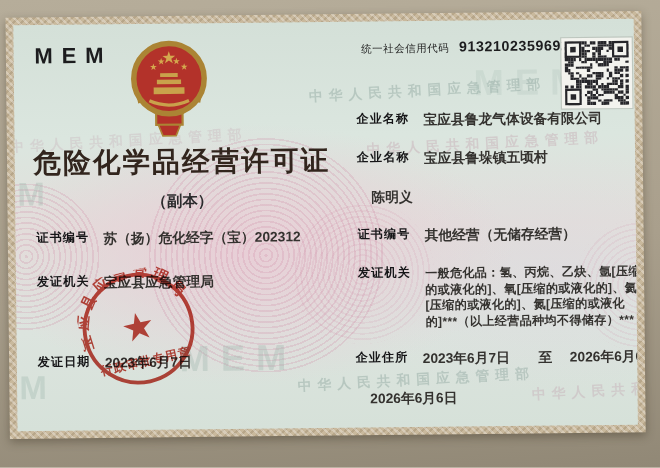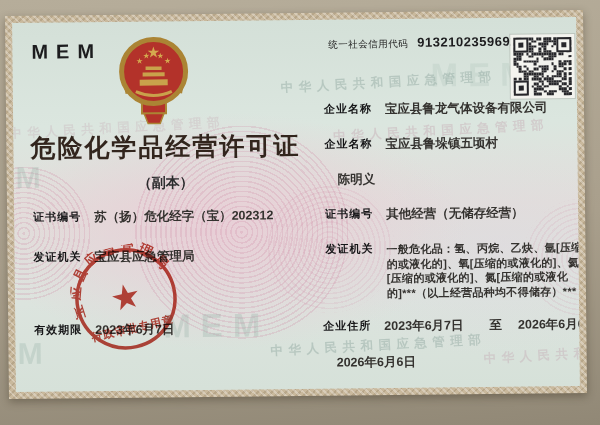--- a/index.html
+++ b/index.html
@@ -670,21 +670,21 @@
 
       <div class="row" style="left:19px;top:188px;">
         <span class="lbl">证书编号</span>
         <span class="val">苏（扬）危化经字（宝）202312</span>
       </div>
       <div class="row" style="left:19px;top:228px;">
         <span class="lbl">发证机关</span>
         <span class="val">宝应县应急管理局</span>
       </div>
       <div class="row" style="left:19px;top:301px;">
-        <span class="lbl">有效期限</span>
+        <span class="lbl">发证日期</span>
         <span class="val">2023年6月7日</span>
       </div>
 
       <svg class="stamp" viewBox="0 0 106 106">
         <defs>
           <path id="arcTop" d="M 11 66 A 45 45 0 1 1 95 66"></path>
         </defs>
         <circle cx="53" cy="53" r="49" fill="none" stroke="#c23a2e" stroke-width="3.5"></circle>
         <text font-size="13.5" fill="#c23a2e" font-weight="bold" letter-spacing="4">
           <textPath href="#arcTop" startOffset="4">宝应县应急管理局</textPath>

